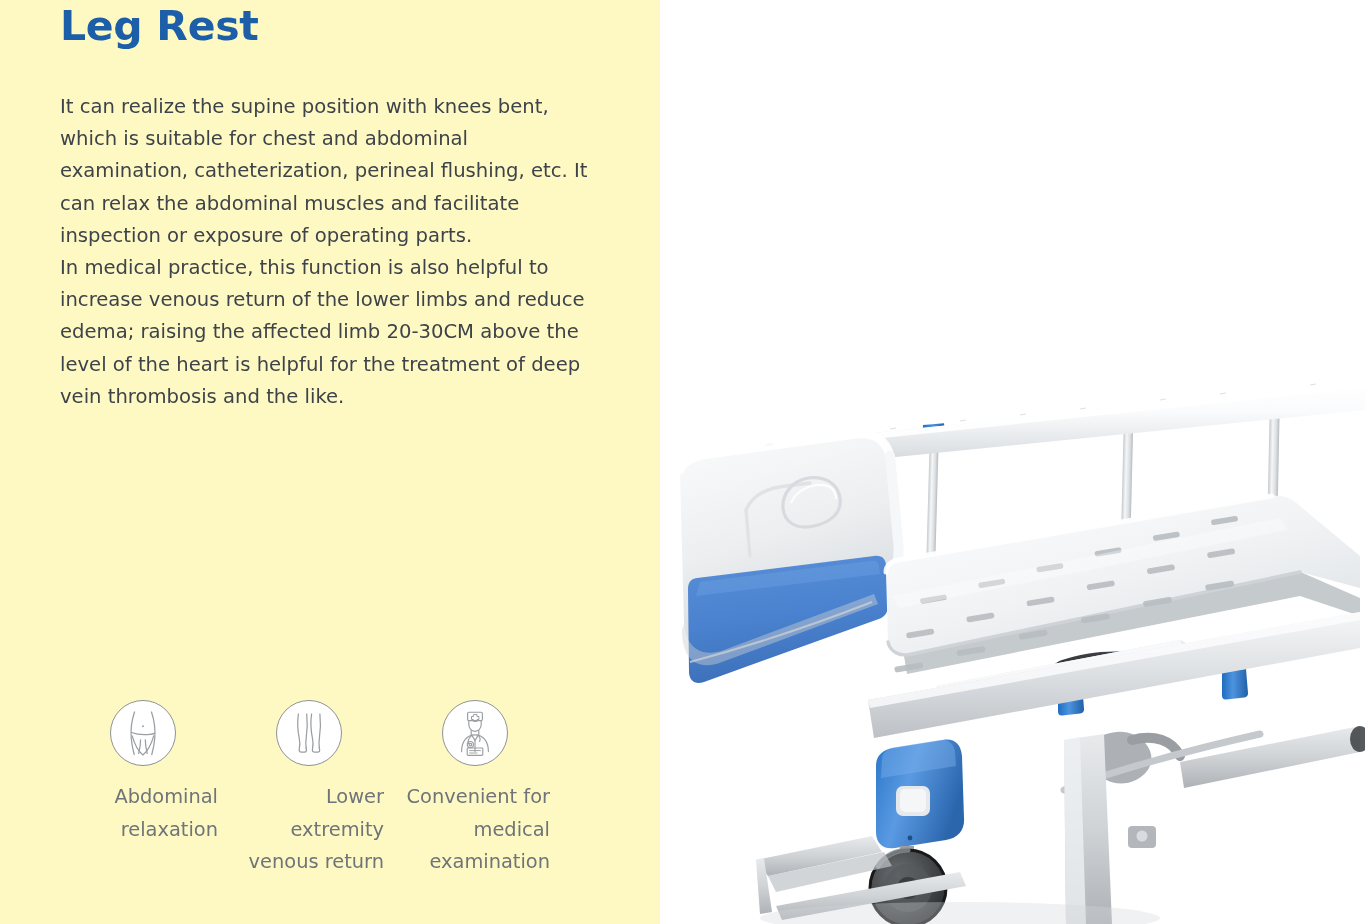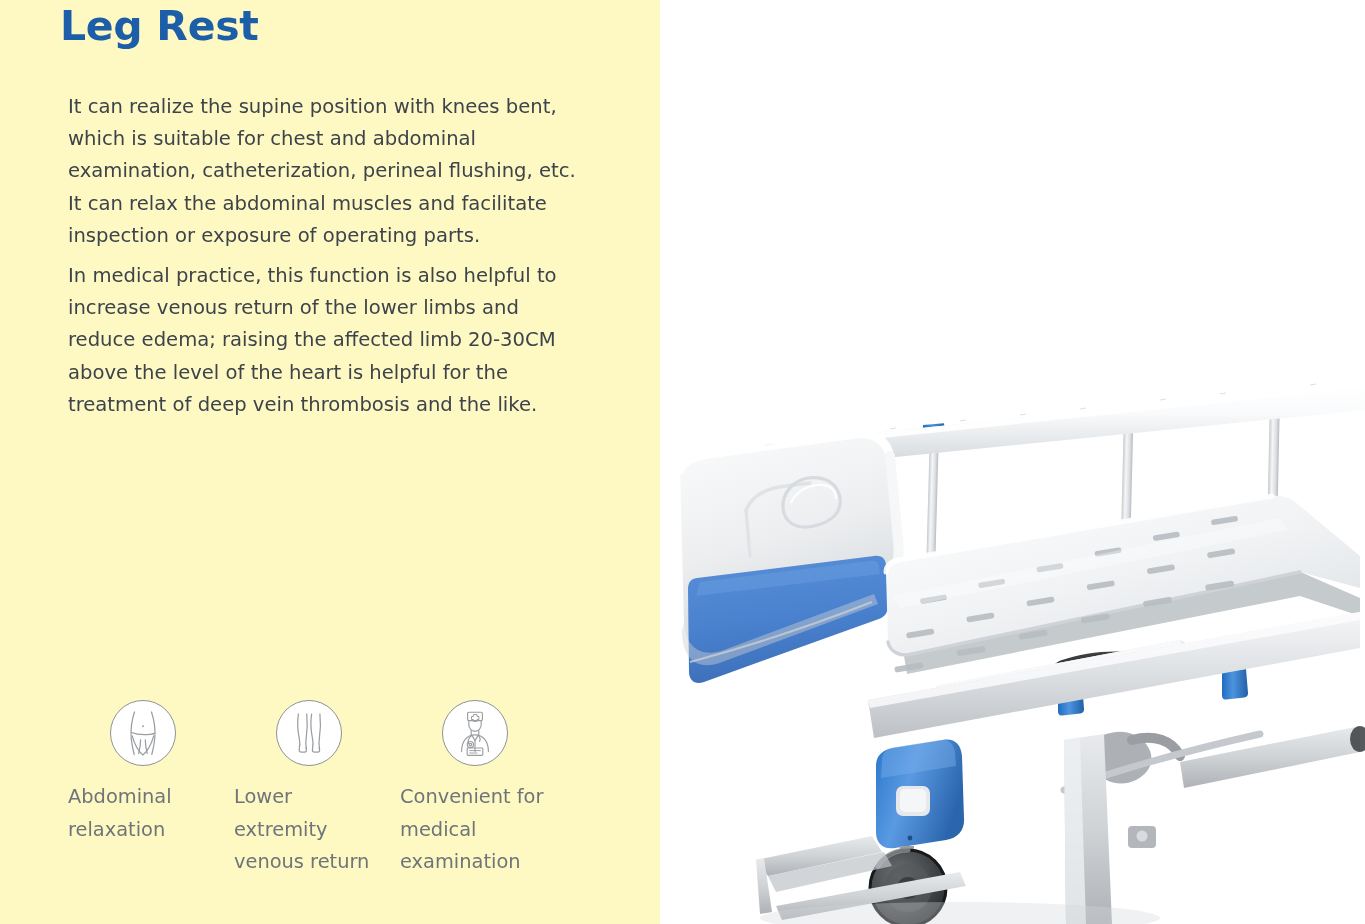--- a/index.html
+++ b/index.html
@@ -40,21 +40,21 @@
   .heading-line { display: block; white-space: nowrap; }
 
   .body-block {
     margin-top: 40px;
     color: #3d434a;
     font-size: 19.6px;
     line-height: 32.2px;
     font-family: "DejaVu Sans", sans-serif;
     width: 530px;
   }
-  .body-para { margin: 8px; }
+  .body-para { margin: 0; }
   .body-para + .body-para { margin-top: 0px; }
 
   
   .feature-row {
     position: absolute;
     left: 60px;
     top: 700px;
     width: 540px;
     display: flex;
     align-items: flex-start;
@@ -73,21 +73,21 @@
     display: flex;
     align-items: center;
     justify-content: center;
     background: #ffffff;
   }
   .feature-caption {
     margin-top: 15px;
     color: #6e7479;
     font-size: 19.4px;
     line-height: 32.5px;
-    text-align: left;
+    text-align: right;
     font-family: "DejaVu Sans", sans-serif;
     width: 150px;
   }
 
   
   .photo {
     position: absolute;
     left: 660px;
     top: 0px;
     width: 705px;

